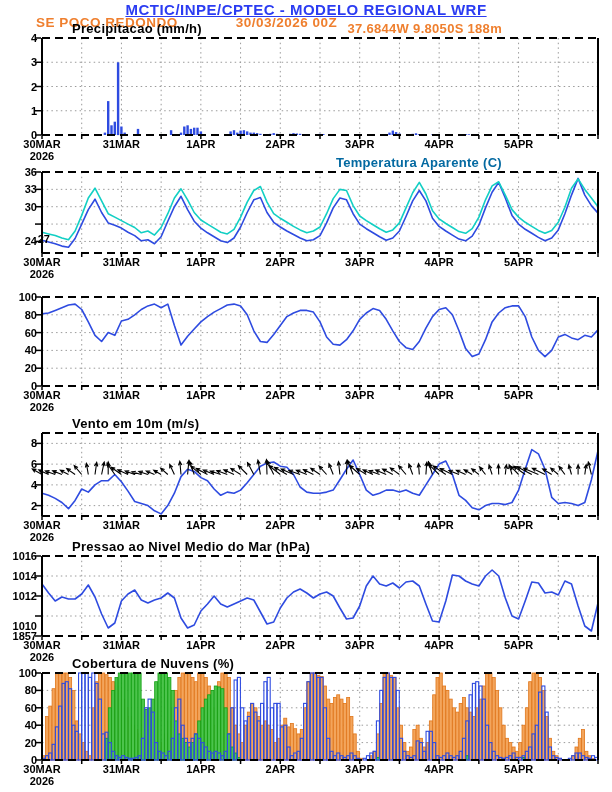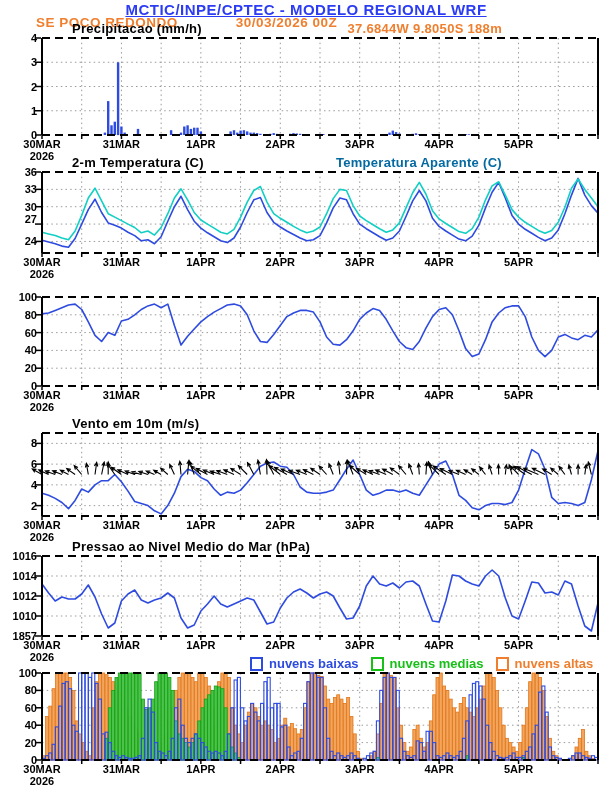--- a/index.html
+++ b/index.html
@@ -131,21 +131,20 @@
     <div class="xtick" style="left: 81.4286px; top: 100px;">31MAR</div>
     <div class="xtick" style="left: 160.857px; top: 100px;">1APR</div>
     <div class="xtick" style="left: 240.286px; top: 100px;">2APR</div>
     <div class="xtick" style="left: 319.714px; top: 100px;">3APR</div>
     <div class="xtick" style="left: 399.143px; top: 100px;">4APR</div>
     <div class="xtick" style="left: 478.571px; top: 100px;">5APR</div>
     <div class="xtick" style="left: 2px; top: 112px;">2026</div>
   </section>
 
 <section class="panel" id="p1" style="top: 172px; height: 81px;">
-  <div class="ptitle">2-m Temperatura (C)</div>
   <div class="ptitle-r" style="color: #0369a1;">Temperatura Aparente (C)</div>
   <div class="plot">
       <svg width="556" height="81" viewBox="0 0 556 81">
         <line class="grid" x1="39.714285714285715" y1="0" x2="39.714285714285715" y2="81"></line>
         <line class="grid" x1="79.42857142857143" y1="0" x2="79.42857142857143" y2="81"></line>
         <line class="grid" x1="119.14285714285714" y1="0" x2="119.14285714285714" y2="81"></line>
         <line class="grid" x1="158.85714285714286" y1="0" x2="158.85714285714286" y2="81"></line>
         <line class="grid" x1="198.57142857142858" y1="0" x2="198.57142857142858" y2="81"></line>
         <line class="grid" x1="238.28571428571428" y1="0" x2="238.28571428571428" y2="81"></line>
         <line class="grid" x1="278" y1="0" x2="278" y2="81"></line>
@@ -181,21 +180,21 @@
         <line class="tick" x1="317.7142857142857" y1="81" x2="317.7142857142857" y2="85"></line>
         <line class="tick" x1="357.42857142857144" y1="81" x2="357.42857142857144" y2="85"></line>
         <line class="tick" x1="397.14285714285717" y1="81" x2="397.14285714285717" y2="85"></line>
         <line class="tick" x1="436.85714285714283" y1="81" x2="436.85714285714283" y2="85"></line>
         <line class="tick" x1="476.57142857142856" y1="81" x2="476.57142857142856" y2="85"></line>
         <line class="tick" x1="516.2857142857143" y1="81" x2="516.2857142857143" y2="85"></line>
         <line class="tick" x1="556" y1="81" x2="556" y2="85"></line>
       </svg>
     </div>
 <div class="ytick" style="top: 63.4286px;">24</div>
-    <div class="ytick" style="top: 41px;">27</div>
+    <div class="ytick" style="top: 61px; padding-left: 13px;">27</div>
     <div class="ytick" style="top: 28.7143px;">30</div>
     <div class="ytick" style="top: 11.3571px;">33</div>
     <div class="ytick" style="top: -6px;">36</div>
     <div class="xtick" style="left: 2px; top: 84px;">30MAR</div>
     <div class="xtick" style="left: 81.4286px; top: 84px;">31MAR</div>
     <div class="xtick" style="left: 160.857px; top: 84px;">1APR</div>
     <div class="xtick" style="left: 240.286px; top: 84px;">2APR</div>
     <div class="xtick" style="left: 319.714px; top: 84px;">3APR</div>
     <div class="xtick" style="left: 399.143px; top: 84px;">4APR</div>
     <div class="xtick" style="left: 478.571px; top: 84px;">5APR</div>
@@ -452,43 +451,36 @@
         <line class="tick" x1="317.7142857142857" y1="80" x2="317.7142857142857" y2="84"></line>
         <line class="tick" x1="357.42857142857144" y1="80" x2="357.42857142857144" y2="84"></line>
         <line class="tick" x1="397.14285714285717" y1="80" x2="397.14285714285717" y2="84"></line>
         <line class="tick" x1="436.85714285714283" y1="80" x2="436.85714285714283" y2="84"></line>
         <line class="tick" x1="476.57142857142856" y1="80" x2="476.57142857142856" y2="84"></line>
         <line class="tick" x1="516.2857142857143" y1="80" x2="516.2857142857143" y2="84"></line>
         <line class="tick" x1="556" y1="80" x2="556" y2="84"></line>
       </svg>
     </div>
 <div class="ytick" style="top: 74px;">1857</div>
-    <div class="ytick" style="top: 54px;">1010</div>
+    <div class="ytick" style="top: 64px;">1010</div>
     <div class="ytick" style="top: 34px;">1012</div>
     <div class="ytick" style="top: 14px;">1014</div>
     <div class="ytick" style="top: -6px;">1016</div>
     <div class="xtick" style="left: 2px; top: 83px;">30MAR</div>
     <div class="xtick" style="left: 81.4286px; top: 83px;">31MAR</div>
     <div class="xtick" style="left: 160.857px; top: 83px;">1APR</div>
     <div class="xtick" style="left: 240.286px; top: 83px;">2APR</div>
     <div class="xtick" style="left: 319.714px; top: 83px;">3APR</div>
     <div class="xtick" style="left: 399.143px; top: 83px;">4APR</div>
     <div class="xtick" style="left: 478.571px; top: 83px;">5APR</div>
     <div class="xtick" style="left: 2px; top: 95px;">2026</div>
   </section>
 
 <section class="panel" id="p5" style="top: 673px; height: 87px;">
-  <div class="legend">
-    <span class="lgbox" id="lg0" style="border: 2px solid rgb(46, 75, 224);"></span>
-    <span id="lgt0" style="color: rgb(46, 75, 224);">nuvens baixas</span>
-    <span class="lgbox" id="lg1" style="border: 2px solid rgb(23, 192, 23);"></span>
-    <span id="lgt1" style="color: rgb(23, 192, 23);">nuvens medias</span>
-    <span class="lgbox" id="lg2" style="border: 2px solid rgb(239, 127, 46);"></span>
-    <span id="lgt2" style="color: rgb(239, 127, 46);">nuvens altas</span>
-  </div>
+  <div class="ptitle">Cobertura de Nuvens (%)</div>
   <div class="plot">
       <svg width="556" height="87" viewBox="0 0 556 87">
         <line class="grid" x1="39.714285714285715" y1="0" x2="39.714285714285715" y2="87"></line>
         <line class="grid" x1="79.42857142857143" y1="0" x2="79.42857142857143" y2="87"></line>
         <line class="grid" x1="119.14285714285714" y1="0" x2="119.14285714285714" y2="87"></line>
         <line class="grid" x1="158.85714285714286" y1="0" x2="158.85714285714286" y2="87"></line>
         <line class="grid" x1="198.57142857142858" y1="0" x2="198.57142857142858" y2="87"></line>
         <line class="grid" x1="238.28571428571428" y1="0" x2="238.28571428571428" y2="87"></line>
         <line class="grid" x1="278" y1="0" x2="278" y2="87"></line>
         <line class="grid" x1="317.7142857142857" y1="0" x2="317.7142857142857" y2="87"></line>

